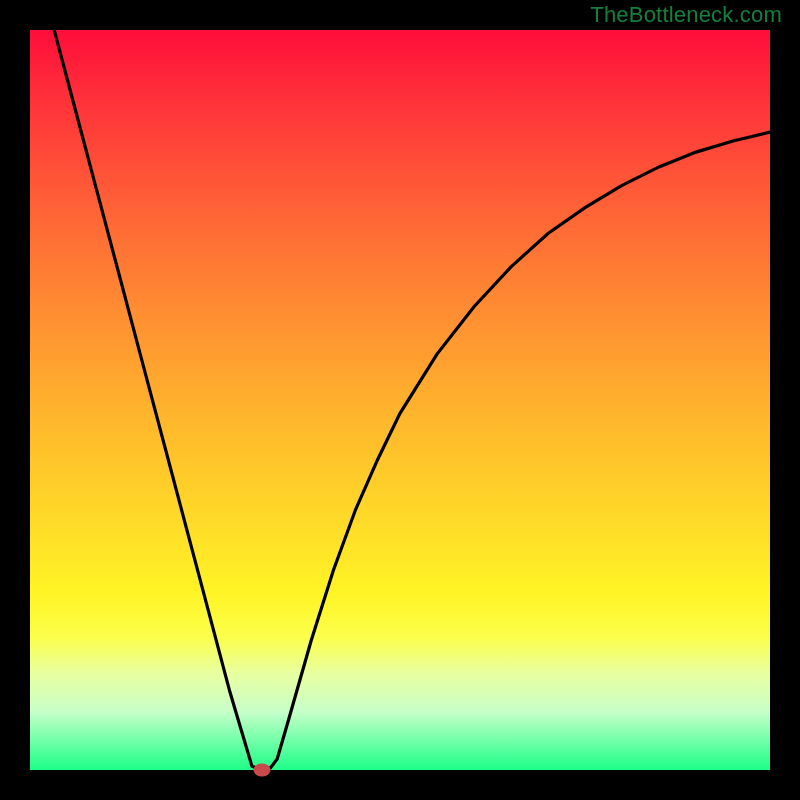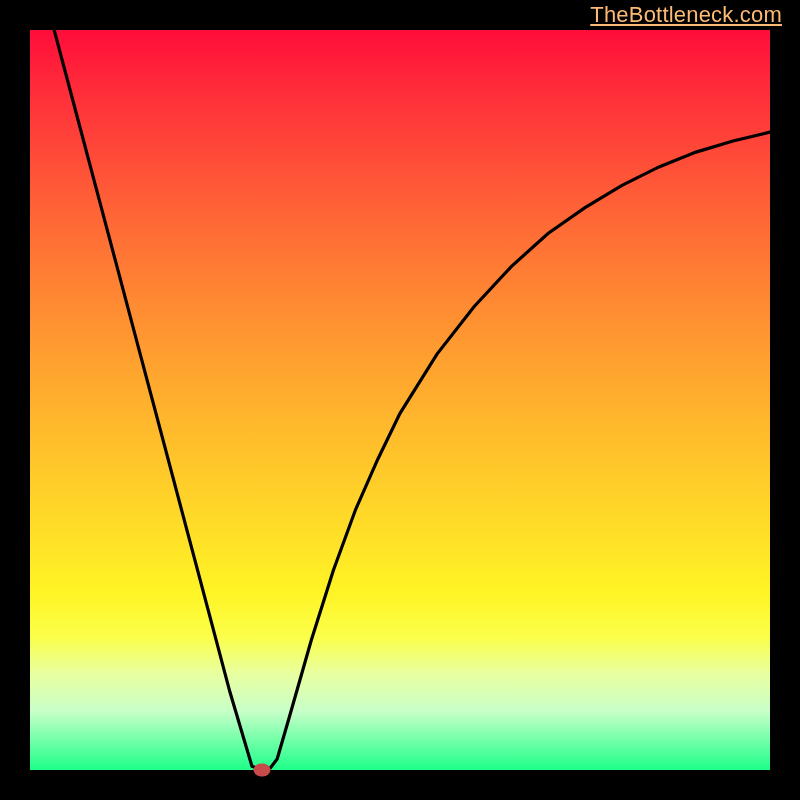--- a/index.html
+++ b/index.html
@@ -16,26 +16,25 @@
     top: 0;
     left: 0;
     width: 800px;
     height: 800px;
     background: #000000;
   }
   .attribution {
     position: absolute;
     top: 2px;
     right: 18px;
-    color: #fdba74;
+    color: #15803d;
     font-size: 22px;
     font-weight: 400;
     letter-spacing: 0.2px;
     user-select: none;
-    text-decoration: underline;
   }
   .plot-area {
     position: absolute;
     left: 30px;
     top: 30px;
     width: 740px;
     height: 740px;
   }
   .gradient-bg {
     position: absolute;

